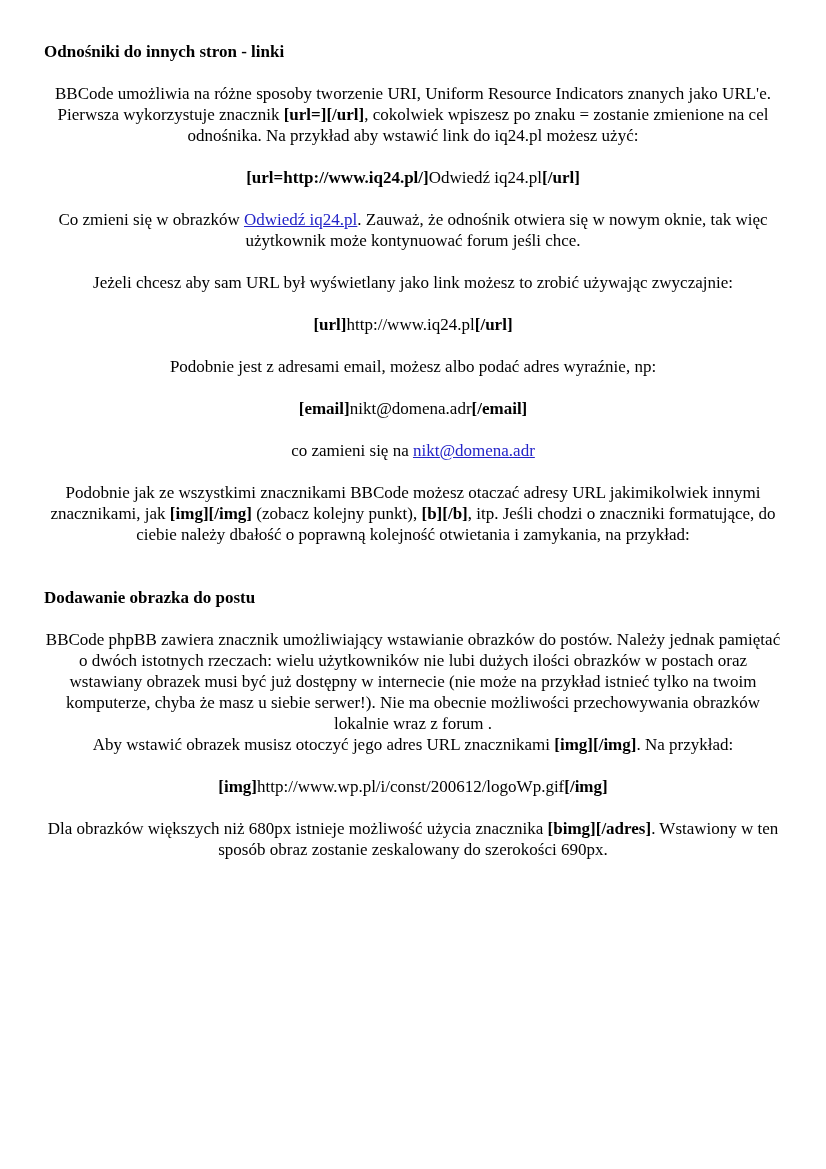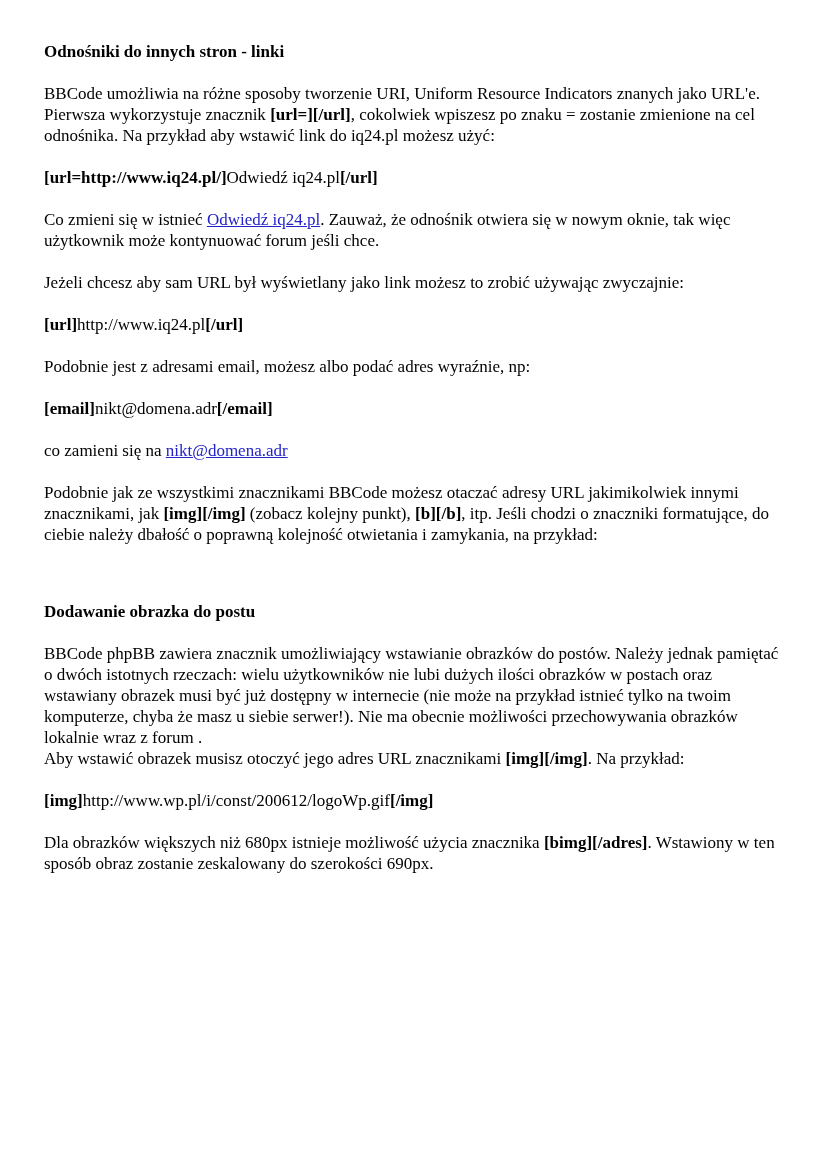--- a/index.html
+++ b/index.html
@@ -25,24 +25,25 @@
   .doc-heading {
     font-size: 17px;
     line-height: 21px;
     font-weight: bold;
     margin: 21px 0;
   }
   .doc-heading.first {
     margin-top: 0;
   }
   .doc-heading.spaced {
-    margin-top: 56px;
+    margin-top: 42px;
   }
   .doc-paragraph {
     margin: 21px 0;
+    text-align: center;
   }
   .doc-paragraph strong {
     font-weight: bold;
   }
   .doc-paragraph a {
     color: var(--link-color, #2323c8);
     text-decoration: underline;
     cursor: pointer;
   }
 </style>
@@ -50,21 +51,21 @@
 <body style="background: rgb(255, 255, 255); color: rgb(0, 0, 0);">
 
 <div class="page">
 
   <h2 class="doc-heading first"><span>Odnośniki do innych stron - linki</span></h2>
 
   <p class="doc-paragraph"><span>BBCode umożliwia na różne sposoby tworzenie URI, Uniform Resource Indicators znanych jako URL'e. Pierwsza wykorzystuje znacznik </span><strong>[url=][/url]</strong><span>, cokolwiek wpiszesz po znaku = zostanie zmienione na cel odnośnika. Na przykład aby wstawić link do iq24.pl możesz użyć:</span></p>
 
   <p class="doc-paragraph"><strong>[url=http://www.iq24.pl/]</strong><span>Odwiedź iq24.pl</span><strong>[/url]</strong></p>
 
-  <p class="doc-paragraph"><span>Co zmieni się w istnieć </span><a href="#">Odwiedź iq24.pl</a><span>. Zauważ, że odnośnik otwiera się w nowym oknie, tak więc użytkownik może kontynuować forum jeśli chce.</span></p>
+  <p class="doc-paragraph"><span>Co zmieni się w obrazków </span><a href="#">Odwiedź iq24.pl</a><span>. Zauważ, że odnośnik otwiera się w nowym oknie, tak więc użytkownik może kontynuować forum jeśli chce.</span></p>
 
   <p class="doc-paragraph"><span>Jeżeli chcesz aby sam URL był wyświetlany jako link możesz to zrobić używając zwyczajnie:</span></p>
 
   <p class="doc-paragraph"><strong>[url]</strong><span>http://www.iq24.pl</span><strong>[/url]</strong></p>
 
 
   <p class="doc-paragraph"><span>Podobnie jest z adresami email, możesz albo podać adres wyraźnie, np:</span></p>
 
   <p class="doc-paragraph"><strong>[email]</strong><span>nikt@domena.adr</span><strong>[/email]</strong></p>
 

